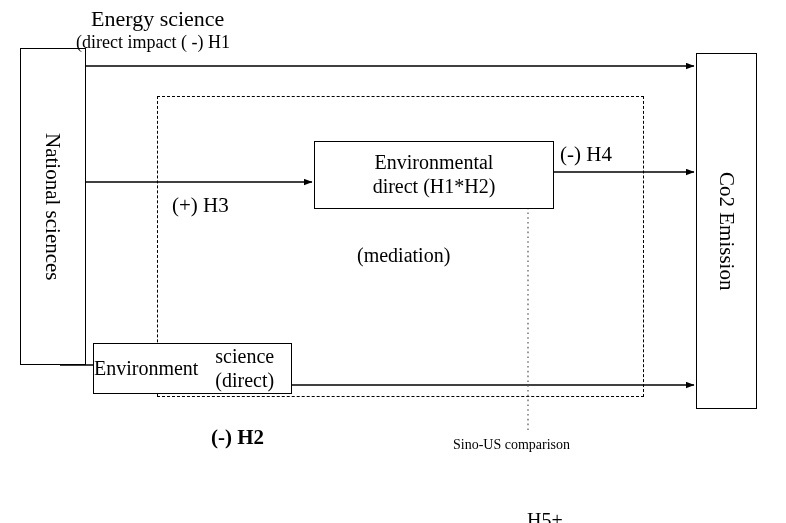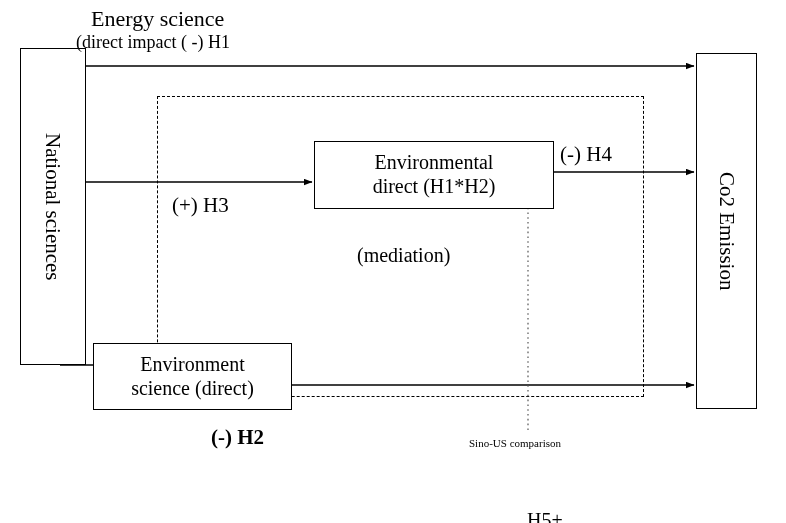--- a/index.html
+++ b/index.html
@@ -93,32 +93,32 @@
     <span class="vert-label">Co2 Emission</span>
   </div>
 
   <div class="node-box" style="left:314px; top:141px; width:240px; height:68px; font-size:20px; flex-direction:column;">
     <span>Environmental</span>
     <span>direct (H1*H2)</span>
   </div>
 
   <div class="free-text" style="left:357px; top:212px; font-size:20px;margin-top:31px;">(mediation)</div>
 
-  <div class="node-box" style="left:93px; top:343px; width:199px; height:67px; font-size:20px; flex-direction:column;">
+  <div class="node-box" style="left:93px; top:343px; width:199px; height:51px; font-size:20px; flex-direction:row;">
     <span>Environment</span>
     <span>science (direct)</span>
   </div>
 
   <div class="free-text" style="left:91px; top:6px; font-size:22px;">Energy science</div>
 
   <div class="free-text" style="left:76px; top:32px; font-size:18px;">(direct impact ( -) H1</div>
 
   <div class="free-text" style="left:172px; top:145px; font-size:21px;margin-top:48px;">(+) H3</div>
 
   <div class="free-text" style="left:560px; top:142px; font-size:21px;">(-) H4</div>
 
   <div class="free-text" style="left:211px; top:425px; font-size:21px;font-weight:bold;">(-) H2</div>
 
-  <div class="free-text" style="left:453px; top:437px; font-size:11px;margin-left:16px;">Sino-US comparison</div>
+  <div class="free-text" style="left:453px; top:437px; font-size:14px;">Sino-US comparison</div>
 
   <div class="free-text" style="left:527px; top:480px; font-size:20px;margin-top:28px;">H5+</div>
 
 </div>
 
 </body></html>

